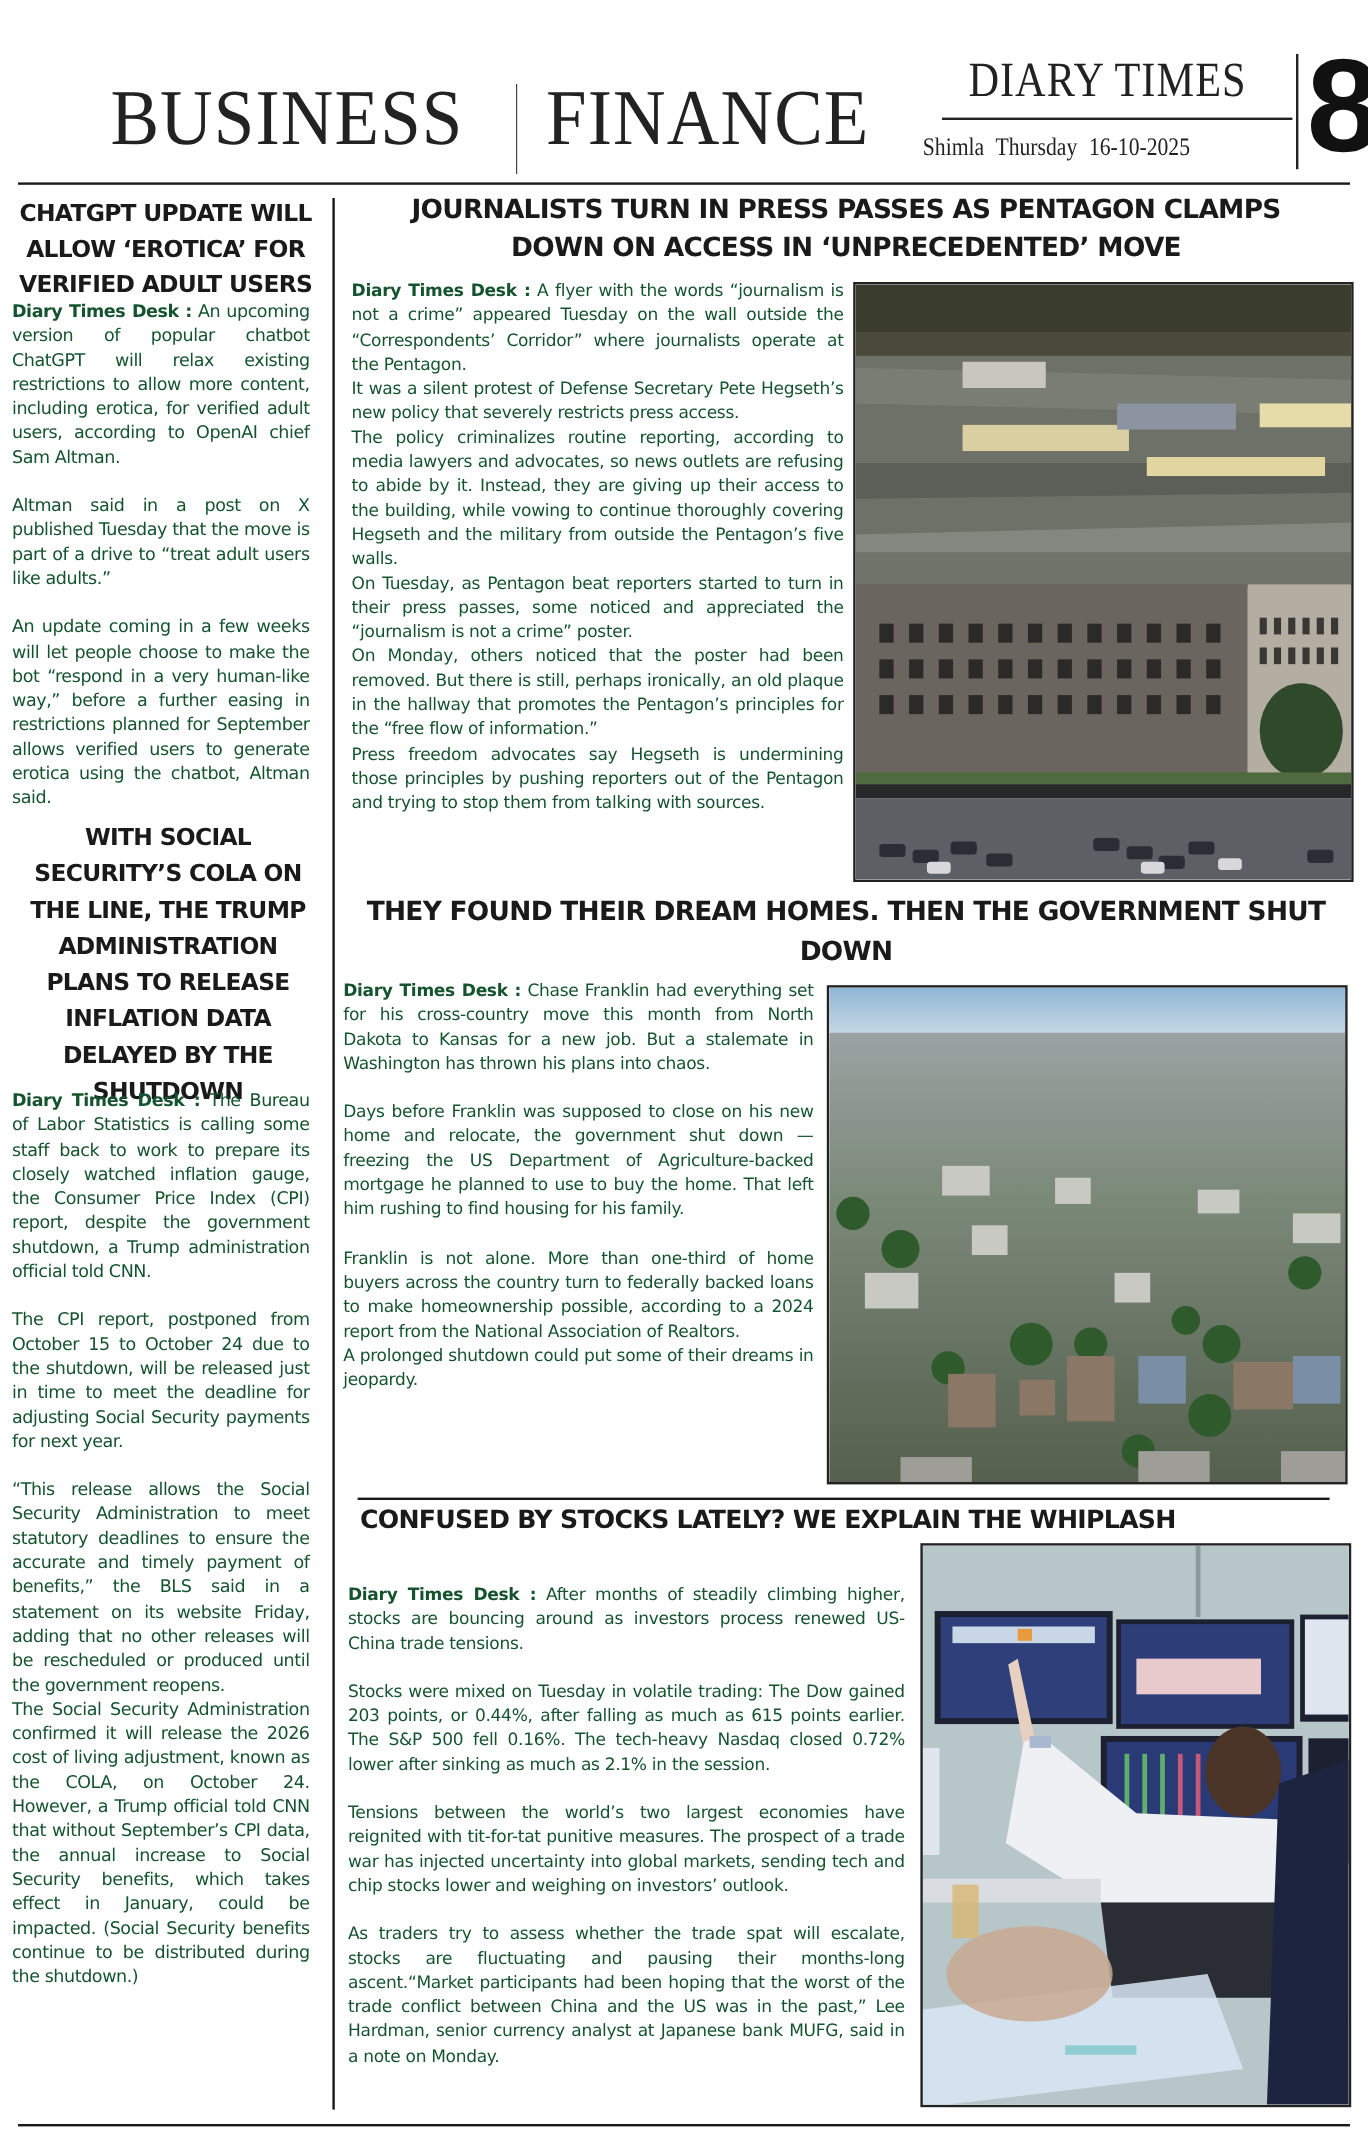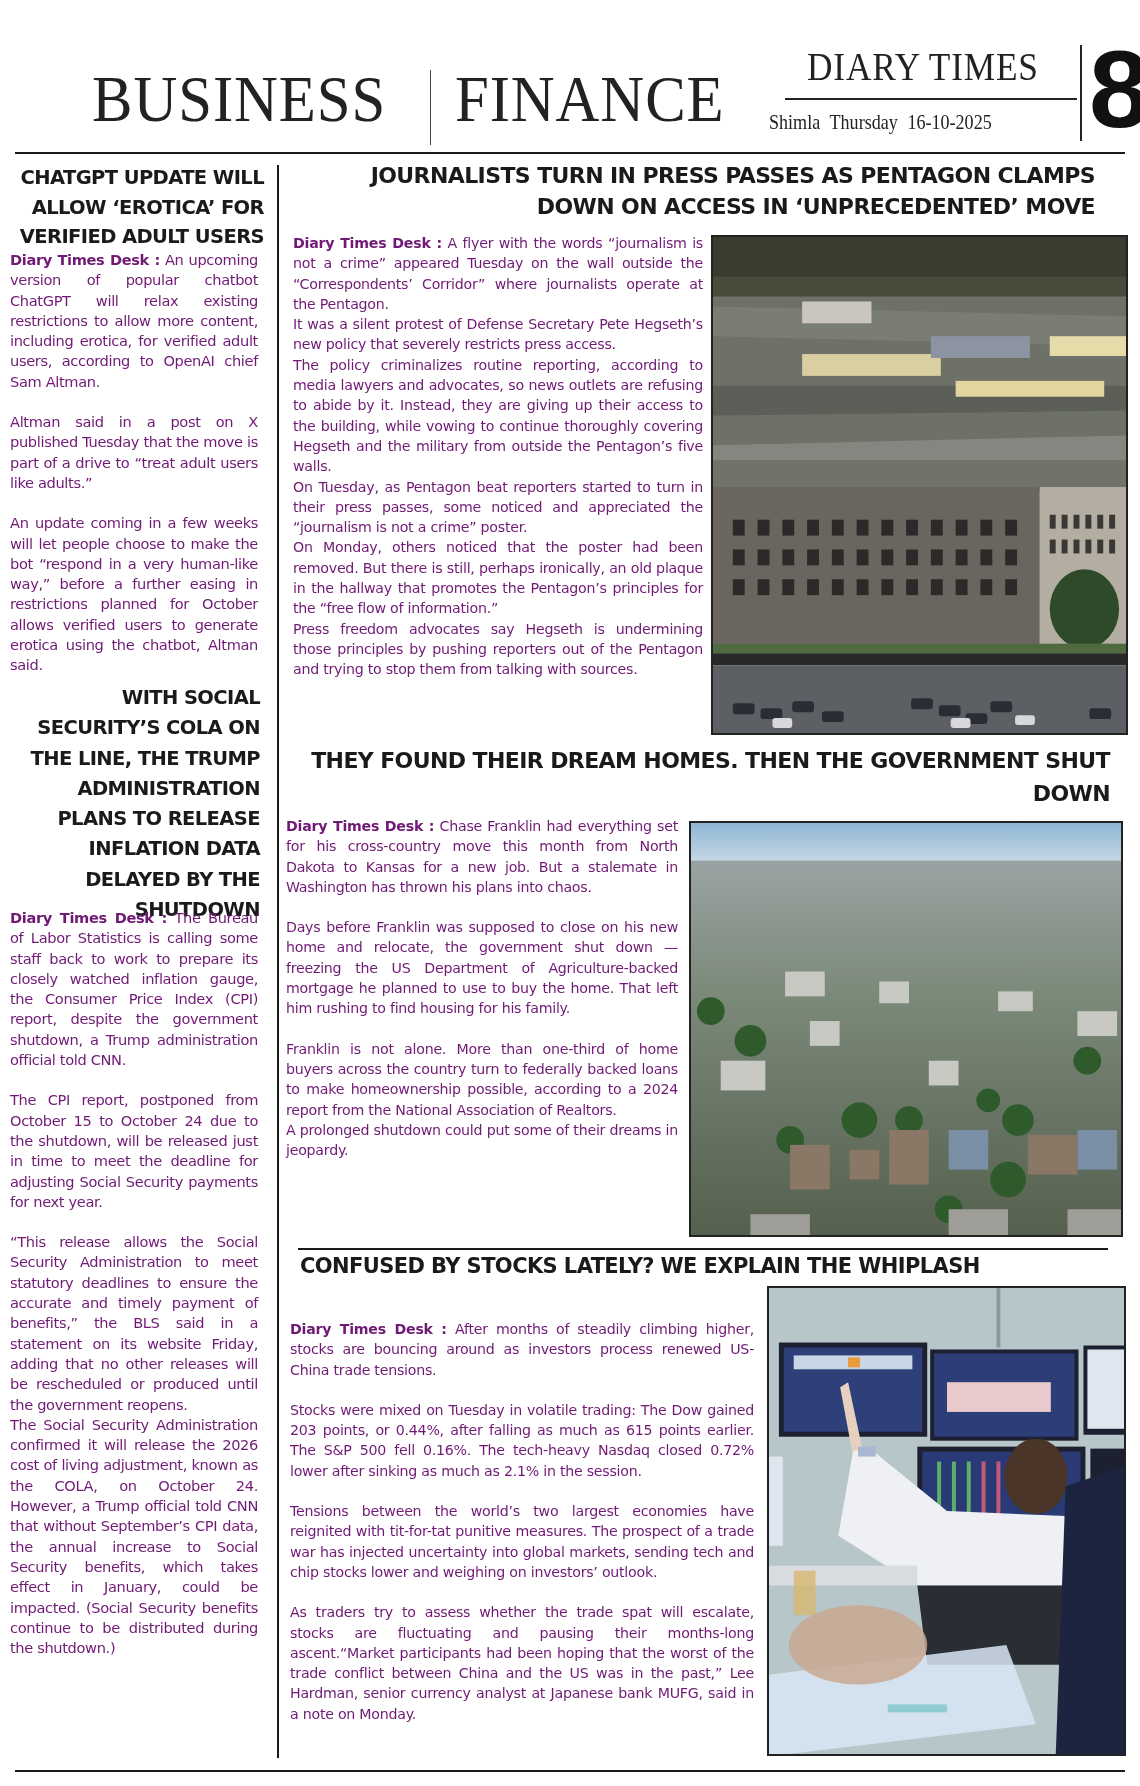--- a/index.html
+++ b/index.html
@@ -33,24 +33,24 @@
     font-weight: bold; font-size: 110px; line-height: 118px; color: #111;
   }
 
   
   .hrule { position: absolute; background: #1a1a1a; }
   .vrule { position: absolute; background: #1a1a1a; }
 
   
   .headline {
     position: absolute; font-family: "DejaVu Sans", sans-serif; font-weight: bold;
-    color: #1a1a1a; text-align: right; letter-spacing: -0.6px;
+    color: #1a1a1a; text-align: center; letter-spacing: -0.6px;
   }
   .body-text {
-    position: absolute; font-family: "DejaVu Sans", sans-serif; color: #701a75;
+    position: absolute; font-family: "DejaVu Sans", sans-serif; color: #14532d;
     text-align: justify; font-size: 14.2px; line-height: 20.3px; letter-spacing: -0.25px;
   }
   .body-text p { margin: 0; }
   .body-text p.gap { margin-top: 20px; }
   .desk { font-weight: bold; }
 
   
   .left-col-text { left: 10px; width: 248px; font-size: 14.6px; line-height: 20.3px; letter-spacing: -0.35px; }
 
   
@@ -79,21 +79,21 @@
 
 <div class="vrule" style="left:277px; top:165px; width:2px; height:1593px;"></div>
 
 <div class="hrule" style="left:15px; top:1770px; width:1110px; height:2px;"></div>
 
 <article>
   <h2 class="headline" style="left:12px; top:163px; width:252px; font-size:19.5px; line-height:29.5px;">CHATGPT UPDATE WILL ALLOW ‘EROTICA’ FOR VERIFIED ADULT USERS</h2>
   <div class="body-text left-col-text" style="top:250px;">
     <p><span class="desk">Diary Times Desk :</span> <span>An upcoming version of popular chatbot ChatGPT will relax existing restrictions to allow more content, including erotica, for verified adult users, according to OpenAI chief Sam Altman.</span></p>
     <p class="gap">Altman said in a post on X published Tuesday that the move is part of a drive to “treat adult users like adults.”</p>
-    <p class="gap">An update coming in a few weeks will let people choose to make the bot “respond in a very human-like way,” before a further easing in restrictions planned for October allows verified users to generate erotica using the chatbot, Altman said.</p>
+    <p class="gap">An update coming in a few weeks will let people choose to make the bot “respond in a very human-like way,” before a further easing in restrictions planned for September allows verified users to generate erotica using the chatbot, Altman said.</p>
   </div>
 </article>
 
 <article>
   <h2 class="headline" style="left:20px; top:683px; width:240px; font-size:19.5px; line-height:30.3px;">WITH SOCIAL SECURITY’S COLA ON THE LINE, THE TRUMP ADMINISTRATION PLANS TO RELEASE INFLATION DATA DELAYED BY THE SHUTDOWN</h2>
   <div class="body-text left-col-text" style="top:908px;">
     <p><span class="desk">Diary Times Desk :</span> <span>The Bureau of Labor Statistics is calling some staff back to work to prepare its closely watched inflation gauge, the Consumer Price Index (CPI) report, despite the government shutdown, a Trump administration official told CNN.</span></p>
     <p class="gap">The CPI report, postponed from October 15 to October 24 due to the shutdown, will be released just in time to meet the deadline for adjusting Social Security payments for next year.</p>
     <p class="gap">“This release allows the Social Security Administration to meet statutory deadlines to ensure the accurate and timely payment of benefits,” the BLS said in a statement on its website Friday, adding that no other releases will be rescheduled or produced until the government reopens.</p>
     <p>The Social Security Administration confirmed it will release the 2026 cost of living adjustment, known as the COLA, on October 24. However, a Trump official told CNN that without September’s CPI data, the annual increase to Social Security benefits, which takes effect in January, could be impacted. (Social Security benefits continue to be distributed during the shutdown.)</p>

